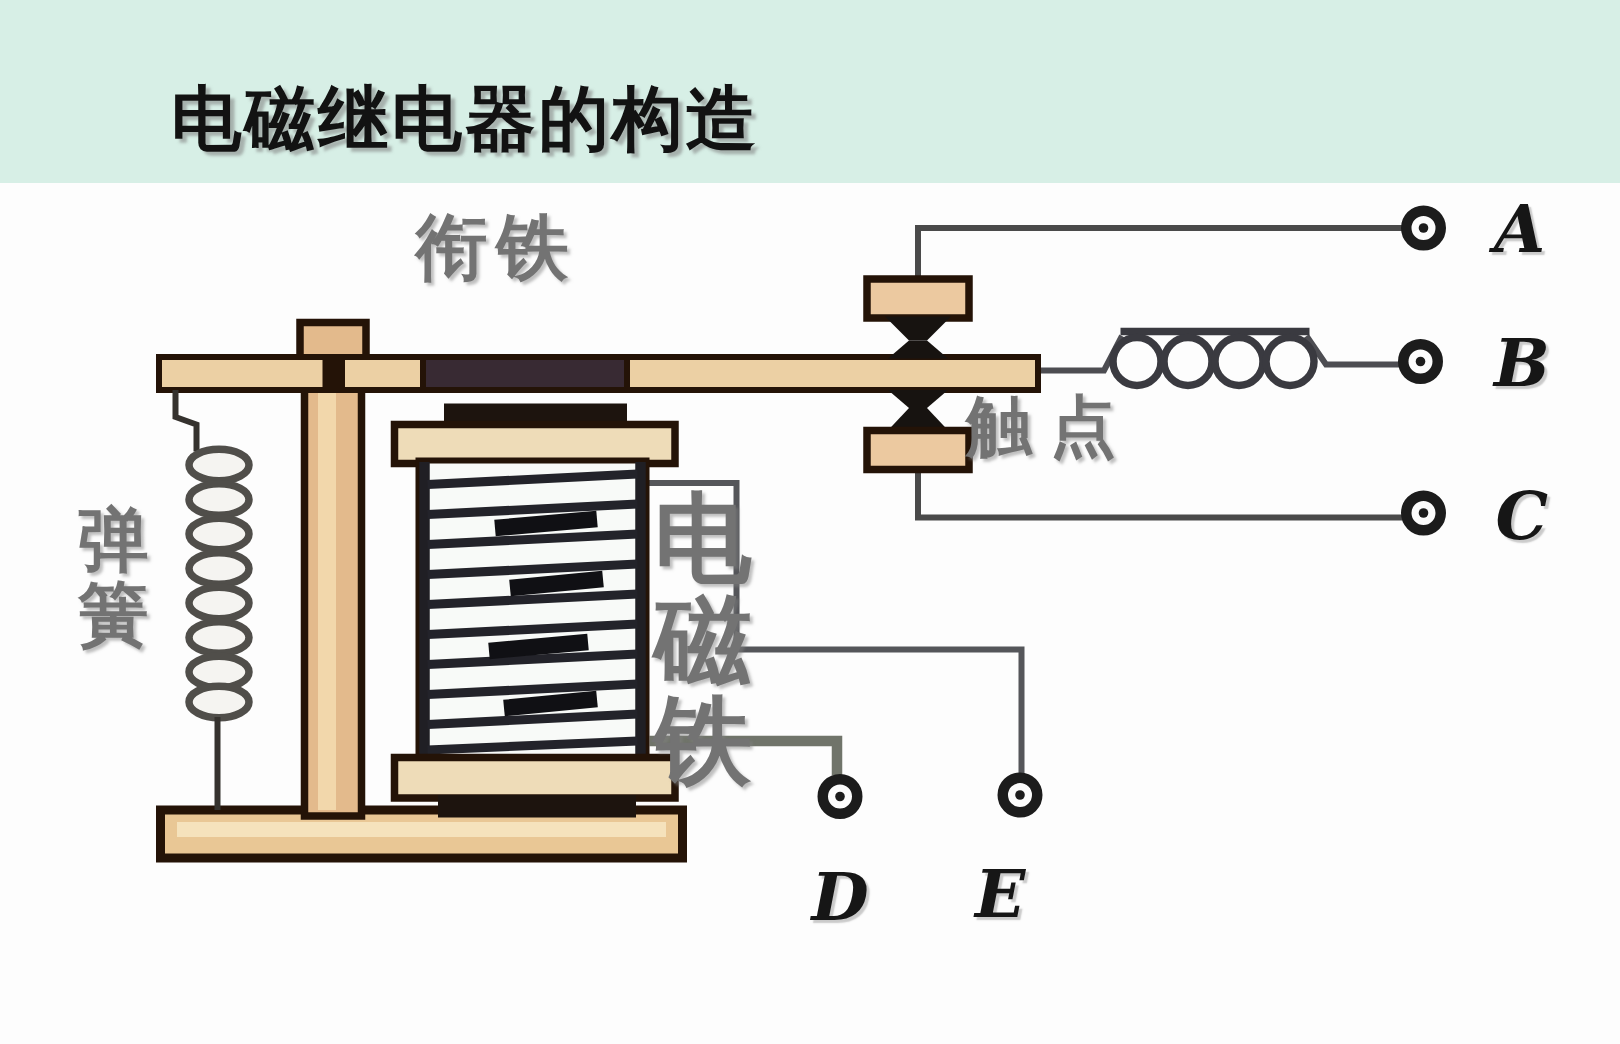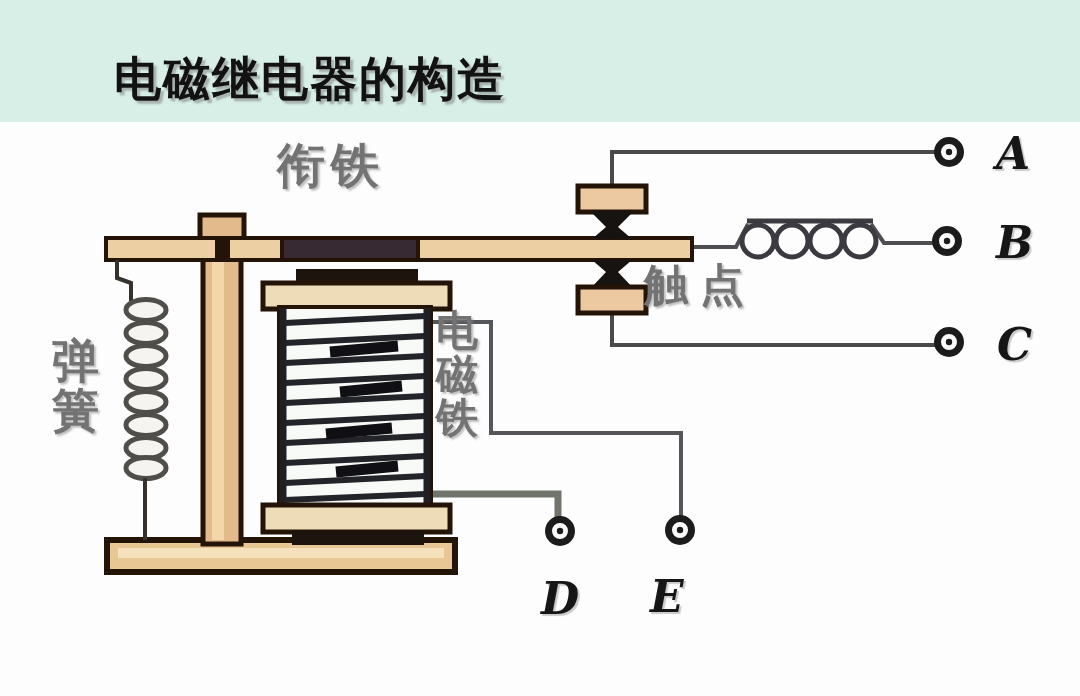--- a/index.html
+++ b/index.html
@@ -21,21 +21,21 @@
   }
   .cjk-label{
     position:absolute;color:#737373;font-weight:700;
     text-shadow:2px 2px 2px rgba(130,130,130,.5);
     line-height:1.04;
   }
   #label-armature{left:277px;top:141px;font-size:48px;letter-spacing:6px;white-space:nowrap;}
   #label-contacts{left:644px;top:262px;font-size:44px;letter-spacing:12px;white-space:nowrap;}
   .v-label{width:1em;word-break:break-all;}
   #label-spring{left:52px;top:327px;font-size:47px;margin-top:10px;}
-  #label-electromagnet{left:436px;top:309px;font-size:42px;}
+  #label-electromagnet{left:436px;top:326px;font-size:65px;}
   .term-letter{
     position:absolute;
     font-family:"DejaVu Serif",serif;font-style:italic;font-weight:700;
     font-size:44px;color:#161616;
     text-shadow:2px 2px 1px rgba(140,140,140,.45);
   }
   #term-a{left:996px;top:128px;}
   #term-b{left:996px;top:217px;}
   #term-c{left:997px;top:319px;}
   #term-d{left:541px;top:573px;}

